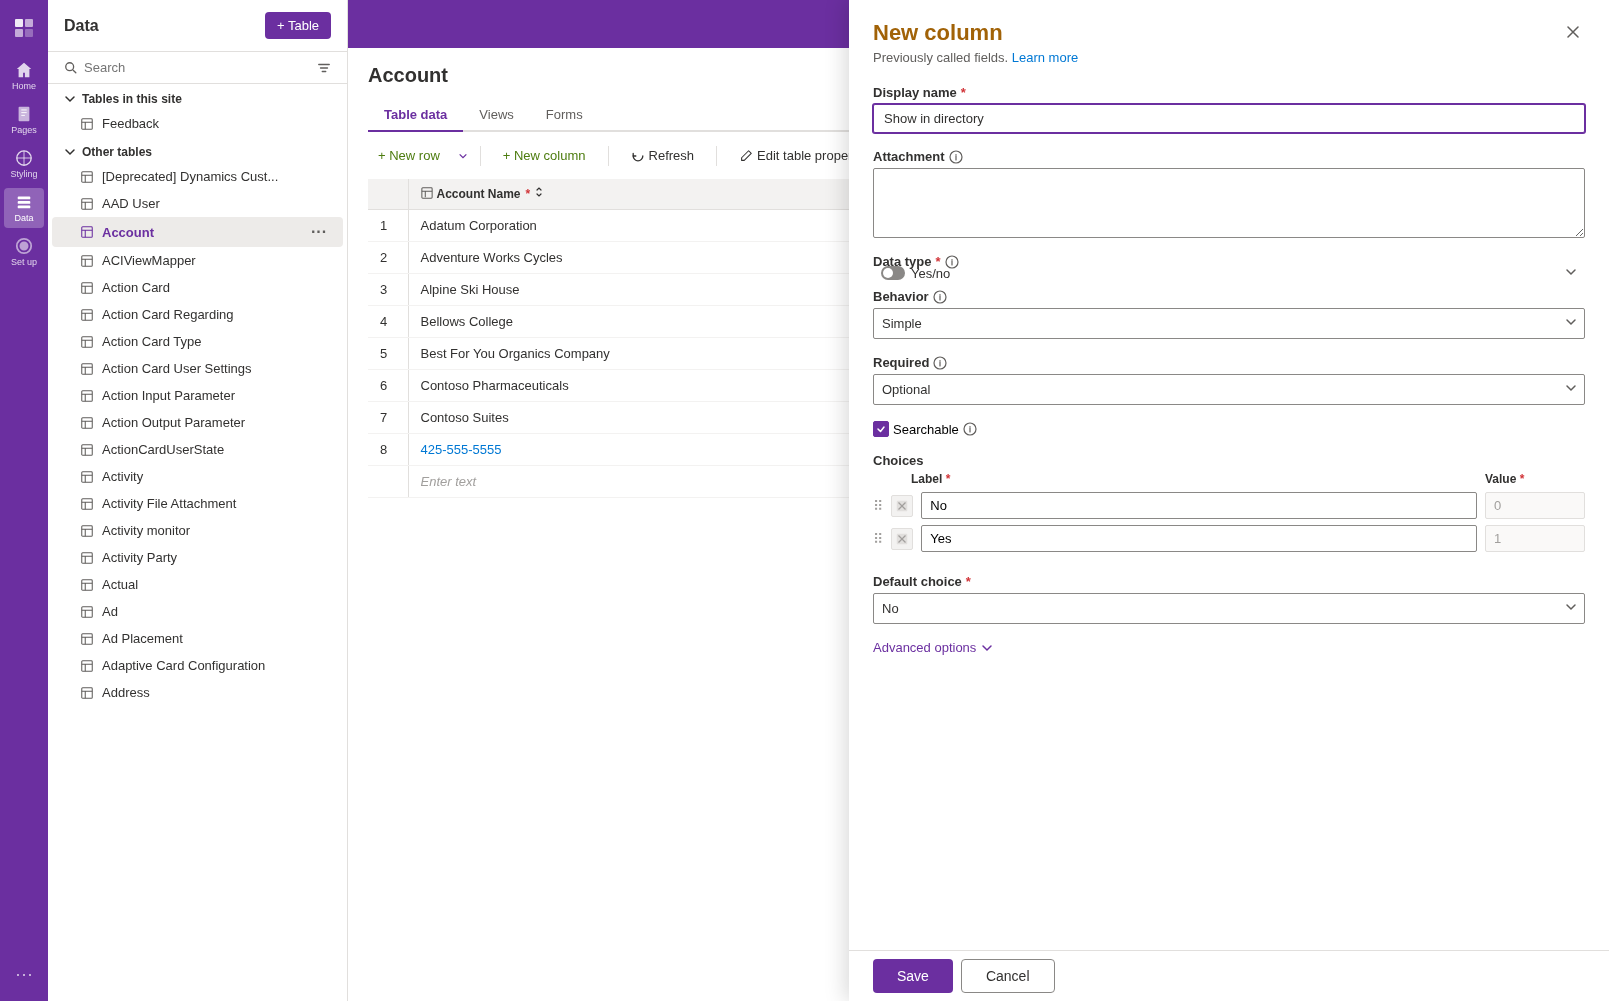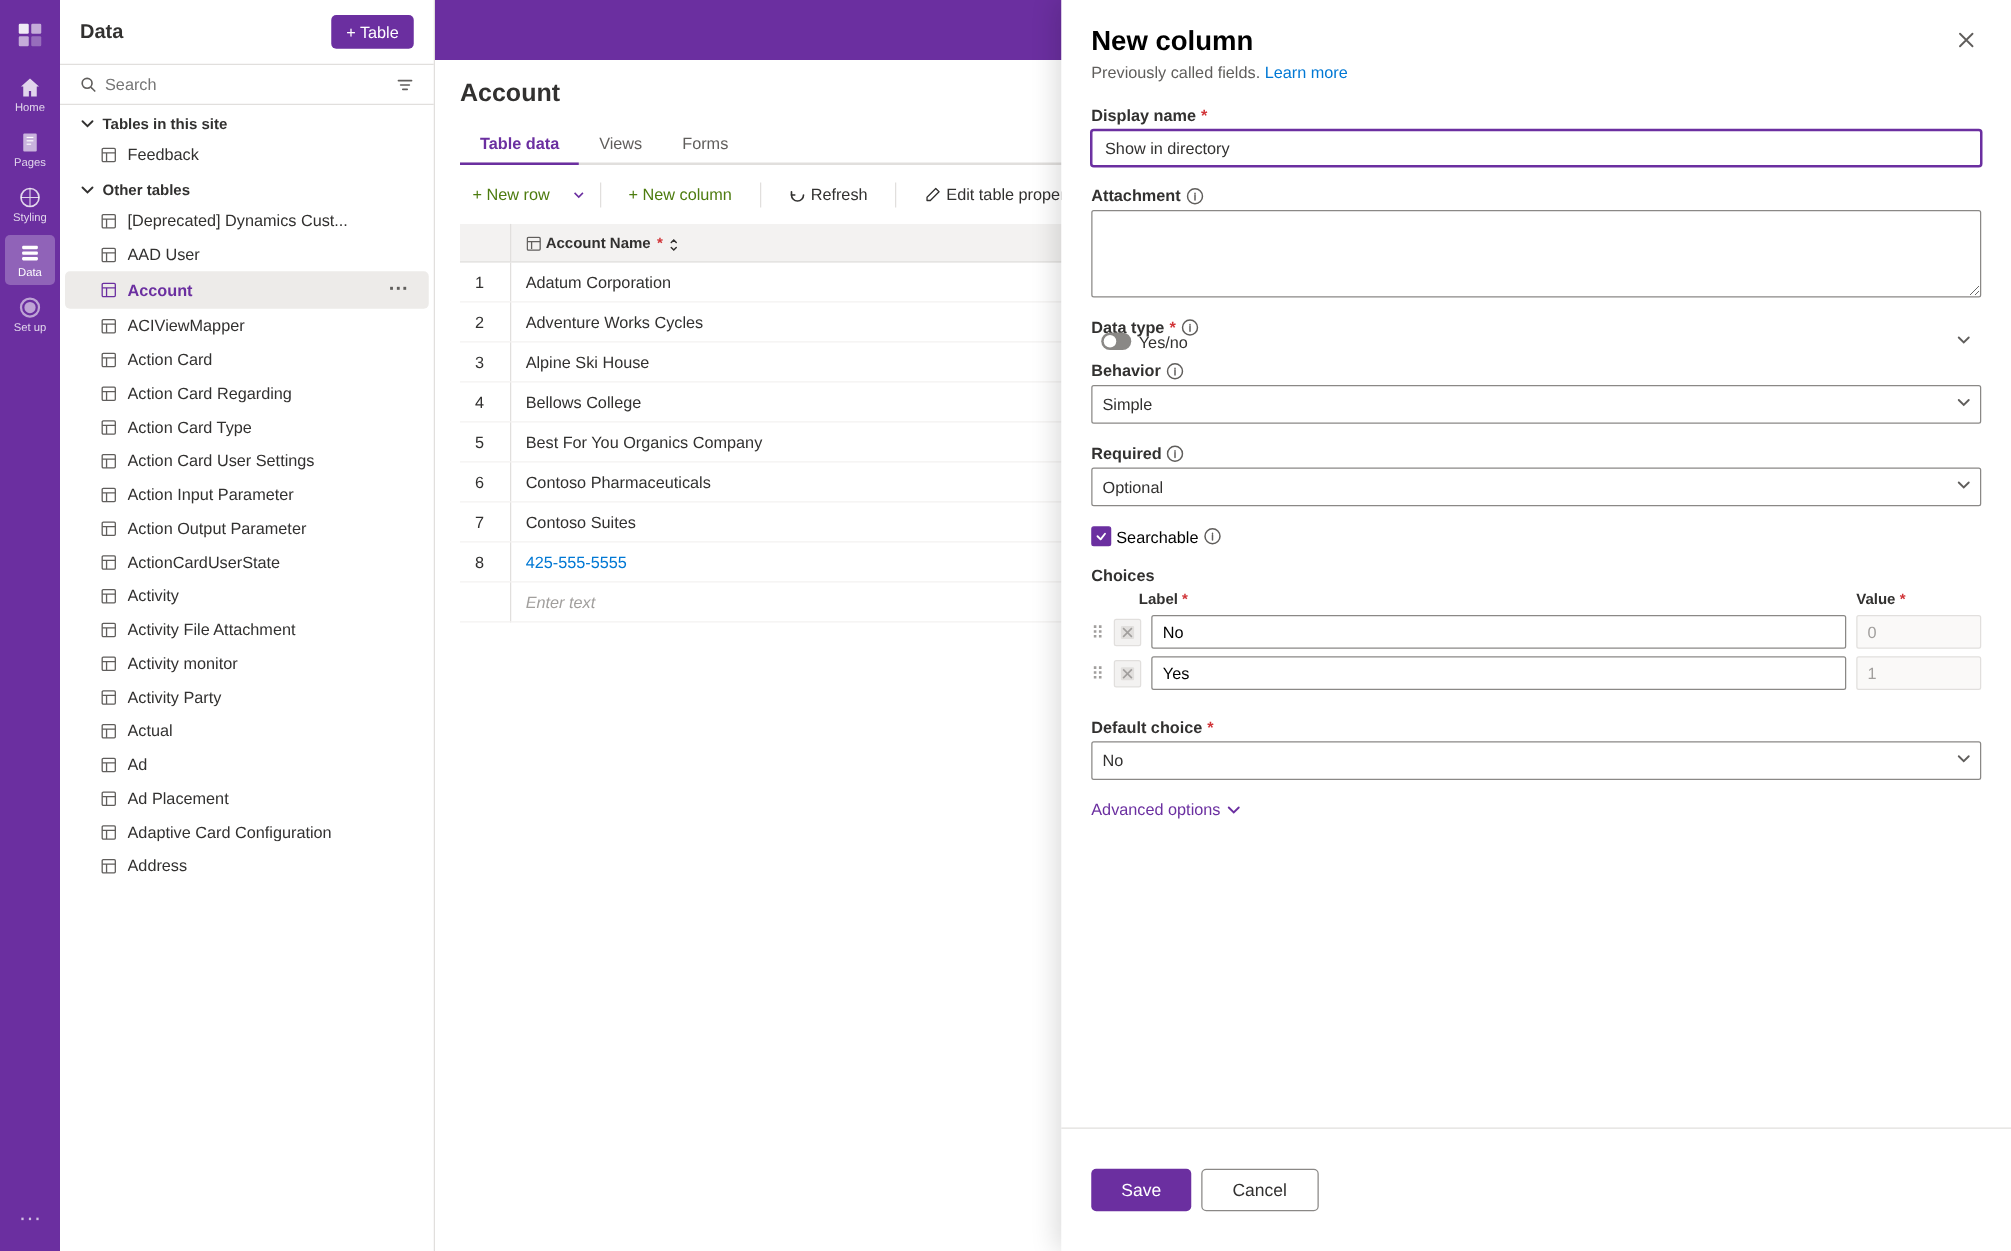--- a/index.html
+++ b/index.html
@@ -190,42 +190,42 @@
     .data-table th:first-child { width: 40px; }
     .data-table td {
       padding: 8px 12px;
       font-size: 13px;
       color: #323130;
       border-right: 1px solid #e1dfdd;
       border-bottom: 1px solid #f3f2f1;
     }
     .data-table td.link-cell { color: #0078d4; }
     .data-table td.placeholder { color: #a19f9d; font-style: italic; }
-    .col-icon { display: flex; align-items: flex-end; gap: 4px; }
+    .col-icon { display: flex; align-items: flex-start; gap: 4px; }
     .col-icon svg { width: 12px; height: 12px; color: #605e5c; }
     .row-num { color: #a19f9d; font-size: 12px; }
 
     
     .panel-overlay {
       position: fixed;
       top: 0; right: 0; bottom: 0;
       width: 760px;
       background: #fff;
       box-shadow: -4px 0 20px rgba(0,0,0,0.15);
       display: flex;
       flex-direction: column;
       z-index: 100;
     }
     .panel-header {
       padding: 20px 24px 0;
       display: flex;
       align-items: flex-start;
       justify-content: space-between;
     }
-    .panel-title { font-size: 22px; font-weight: 600; color: #000000; }
+    .panel-title { font-size: 22px; font-weight: 600; color: #a16207; }
     .panel-subtitle { font-size: 13px; color: #605e5c; margin-top: 4px; }
     .panel-subtitle a { color: #0078d4; text-decoration: none; }
     .panel-close {
       background: none; border: none; cursor: pointer;
       color: #605e5c; padding: 4px;
       display: flex; align-items: center; justify-content: center;
     }
     .panel-close svg { width: 16px; height: 16px; }
     .panel-body {
       flex: 1;
@@ -386,21 +386,21 @@
       cursor: pointer;
       display: flex;
       align-items: center;
       gap: 4px;
       padding: 0;
     }
     .advanced-options-btn svg { width: 14px; height: 14px; }
 
     
     .panel-footer {
-      padding: 32px 24px;
+      padding: 8px 24px;
       display: flex;
       gap: 8px;
       border-top: 1px solid #e1dfdd;
       margin-top: 36px;
     }
     .btn-save {
       background: #6b2fa0;
       color: #fff;
       border: none;
       border-radius: 4px;

